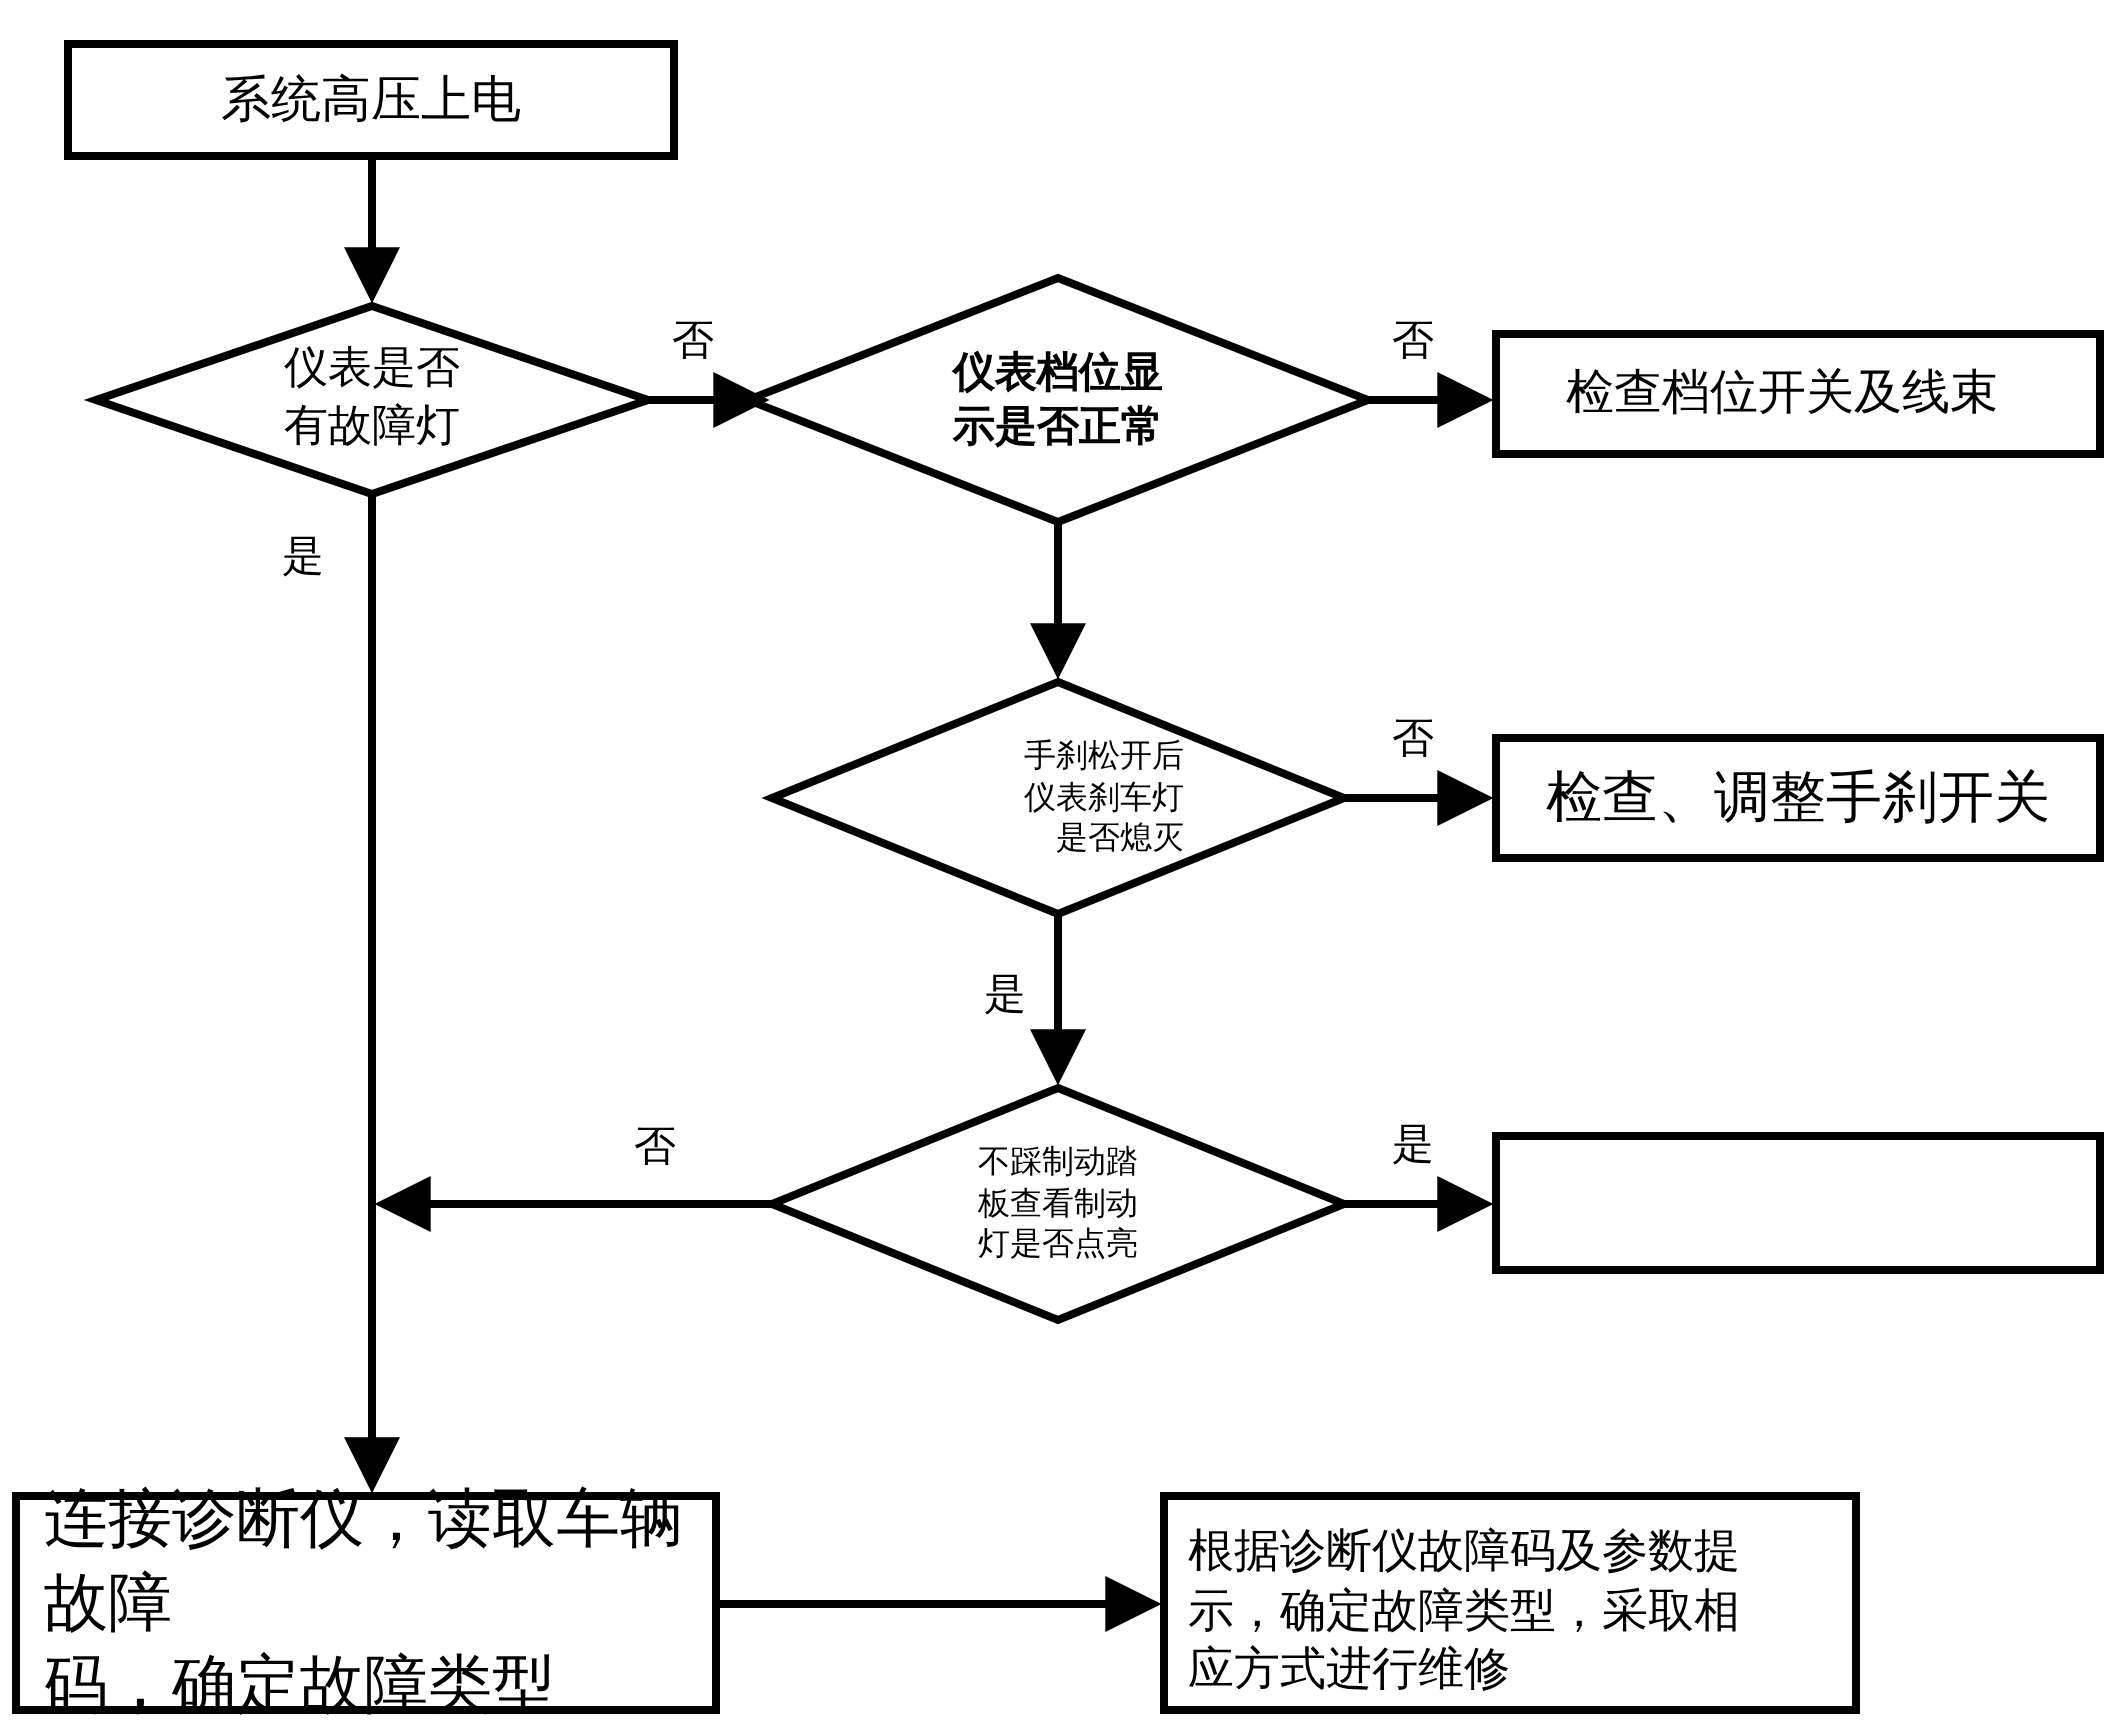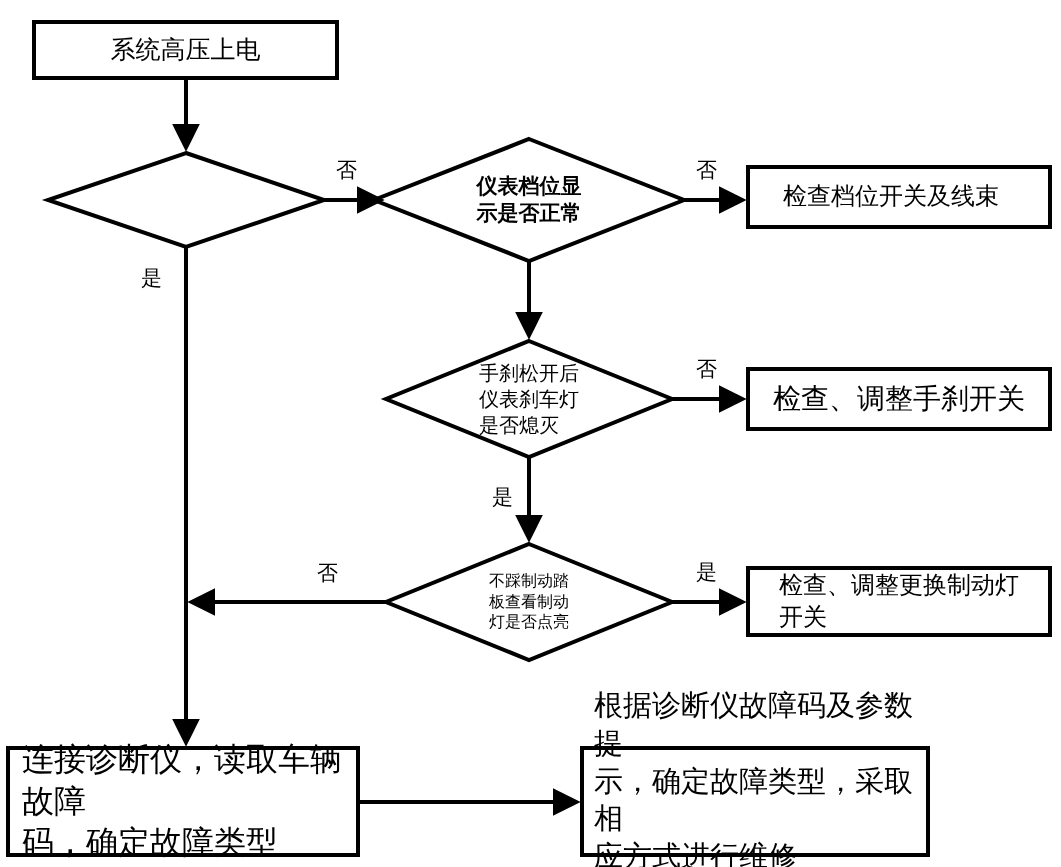--- a/index.html
+++ b/index.html
@@ -39,21 +39,21 @@
     position: absolute;
     box-sizing: border-box;
     color: #000000;
     line-height: 1.30;
     white-space: pre-line;
     display: flex;
     flex-direction: column;
     justify-content: center;
     pointer-events: none;
   }
-  .text-center { align-items: center; text-align: left; }
+  .text-center { align-items: center; text-align: right; }
   .text-left { align-items: flex-start; text-align: left; }
   .edge-label {
     position: absolute;
     color: #000000;
     font-size: 21px;
     line-height: 1;
     white-space: nowrap;
   }
 </style>
 </head>
@@ -104,43 +104,43 @@
 
     <path class="edge-line" d="M 672 602 L 742 602" marker-end="url(#arrow)"></path>
 
     <path class="edge-line" d="M 386 602 L 192 602" marker-end="url(#arrow)"></path>
 
     <path class="edge-line" d="M 358 802 L 576 802" marker-end="url(#arrow)"></path>
   </svg>
 
   <div class="node-text text-center" style="left:40px; top:22px; width:291px; height:56px; font-size:25px;">系统高压上电</div>
 
+  <div class="node-text text-center" style="left:96px; top:163px; width:180px; height:74px; font-size:22px;">仪表是否
+有故障灯</div>
 
   <div class="node-text text-center" style="left:444px; top:163px; width:170px; height:74px; font-size:21px;font-weight:bold;">仪表档位显
 示是否正常</div>
 
   <div class="node-text text-center" style="left:744px; top:167px; width:294px; height:60px; font-size:24px;">检查档位开关及线束</div>
 
-  <div class="node-text text-center" style="left:449px; top:346px; width:160px; height:106px; font-size:20px;">手刹松开后
+  <div class="node-text text-center" style="left:472px; top:346px; width:160px; height:106px; font-size:16px;">手刹松开后
 仪表刹车灯
 是否熄灭</div>
 
   <div class="node-text text-center" style="left:752px; top:369px; width:294px; height:60px; font-size:28px;">检查、调整手刹开关</div>
 
   <div class="node-text text-center" style="left:449px; top:549px; width:160px; height:106px; font-size:16px;">不踩制动踏
 板查看制动
 灯是否点亮</div>
 
-  <div class="node-text text-center" style="left:752px; top:568px; width:294px; height:67px; font-size:24px;">检查、调整更换制动灯
-开关</div>
 
   <div class="node-text text-left" style="left:22px; top:748px; width:330px; height:107px; font-size:32px;">连接诊断仪，读取车辆故障
 码，确定故障类型</div>
 
-  <div class="node-text text-left" style="left:594px; top:728px; width:326px; height:107px; font-size:29px;">根据诊断仪故障码及参数提
+  <div class="node-text text-left" style="left:594px; top:753px; width:326px; height:107px; font-size:23px;">根据诊断仪故障码及参数提
 示，确定故障类型，采取相
 应方式进行维修</div>
 
   <div class="edge-label" style="left:336px; top:160px;">否</div>
 
   <div class="edge-label" style="left:141px; top:268px;">是</div>
 
   <div class="edge-label" style="left:696px; top:160px;">否</div>
 
   <div class="edge-label" style="left:696px; top:359px;">否</div>

